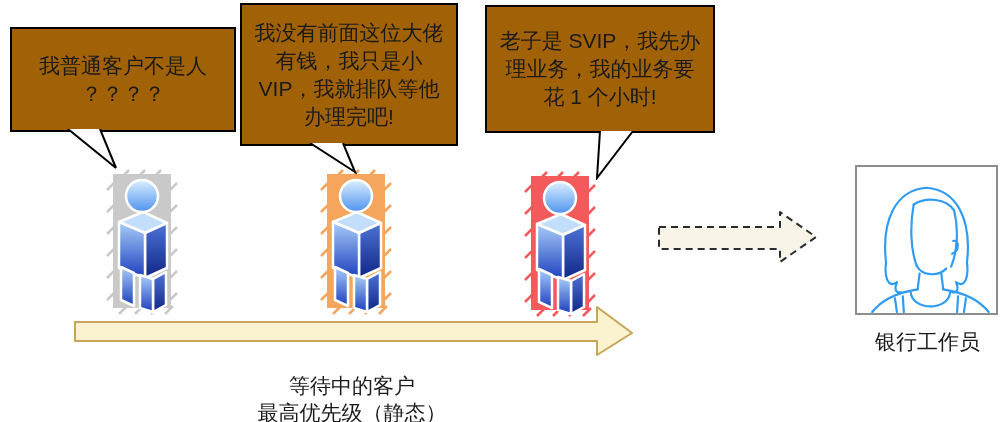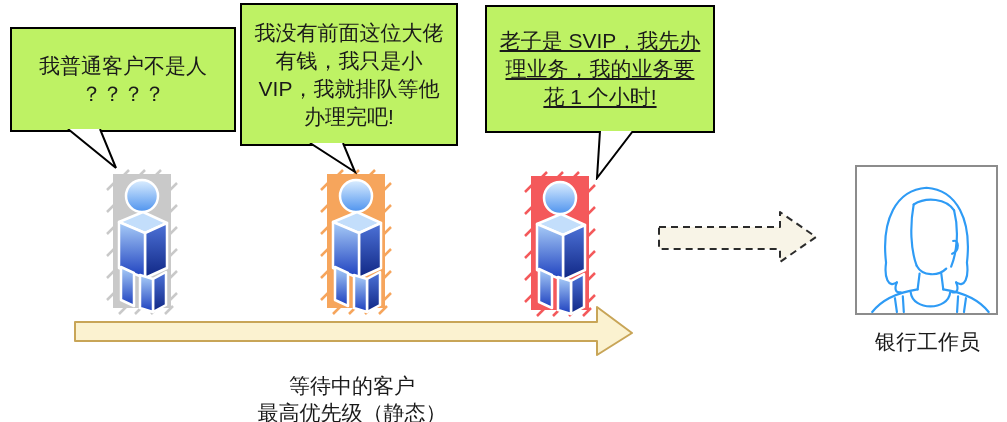--- a/index.html
+++ b/index.html
@@ -1,21 +1,21 @@
 <!DOCTYPE html>
 <html><head>
 <meta charset="utf-8">
 <style>
   html,body{margin:0;padding:0;background:#fff;}
   body{font-family:"Liberation Sans","DejaVu Sans",sans-serif;}
   #canvas{position:relative;width:1007px;height:422px;background:#fff;overflow:hidden;}
 
   .bubble{
     position:absolute;
-    background:#bef264;
+    background:#a16207;
     border:2px solid #000;
     box-sizing:border-box;
     display:flex;align-items:center;justify-content:center;
     text-align:center;
     font-size:21px;line-height:28px;color:#1a1a1a;
     white-space:pre-line;
     z-index:2;
   }
   .tail{position:absolute;z-index:3;}
 
@@ -72,21 +72,21 @@
 
   <div class="bubble" style="left:240px;top:3px;width:218px;height:143px;">我没有前面这位大佬
 有钱，我只是小
 VIP，我就排队等他
 办理完吧!</div>
   <svg class="tail" style="left:305px;top:143px;" width="56" height="32" viewBox="0 0 56 32">
     <path d="M5,0 L50,29 L38,0 Z" fill="#fff" stroke="none"></path>
     <path d="M5,0 L50,29 L38,0" fill="none" stroke="#000" stroke-width="2"></path>
   </svg>
 
-  <div class="bubble" style="left:485px;top:5px;width:230px;height:128px;text-decoration:underline;">老子是 SVIP，我先办
+  <div class="bubble" style="left:485px;top:5px;width:230px;height:128px;">老子是 SVIP，我先办
 理业务，我的业务要
 花 1 个小时!</div>
   <svg class="tail" style="left:590px;top:131px;" width="52" height="49" viewBox="0 0 52 49">
     <path d="M10,0 L7,47 L43,0 Z" fill="#fff" stroke="none"></path>
     <path d="M10,0 L7,47 L43,0" fill="none" stroke="#000" stroke-width="2"></path>
   </svg>
 
   <svg class="person-svg" style="left:97px;top:166px;" width="90" height="150" viewBox="0 0 90 150">
     <path fill="none" stroke-width="2.5" d="M10,24 l9,-9 M10,46 l9,-9 M10,68 l9,-9 M10,90 l9,-9 M10,112 l9,-9 M10,134 l9,-9
              M71,26 l9,-9 M71,48 l9,-9 M71,70 l9,-9 M71,92 l9,-9 M71,114 l9,-9 M71,136 l9,-9

